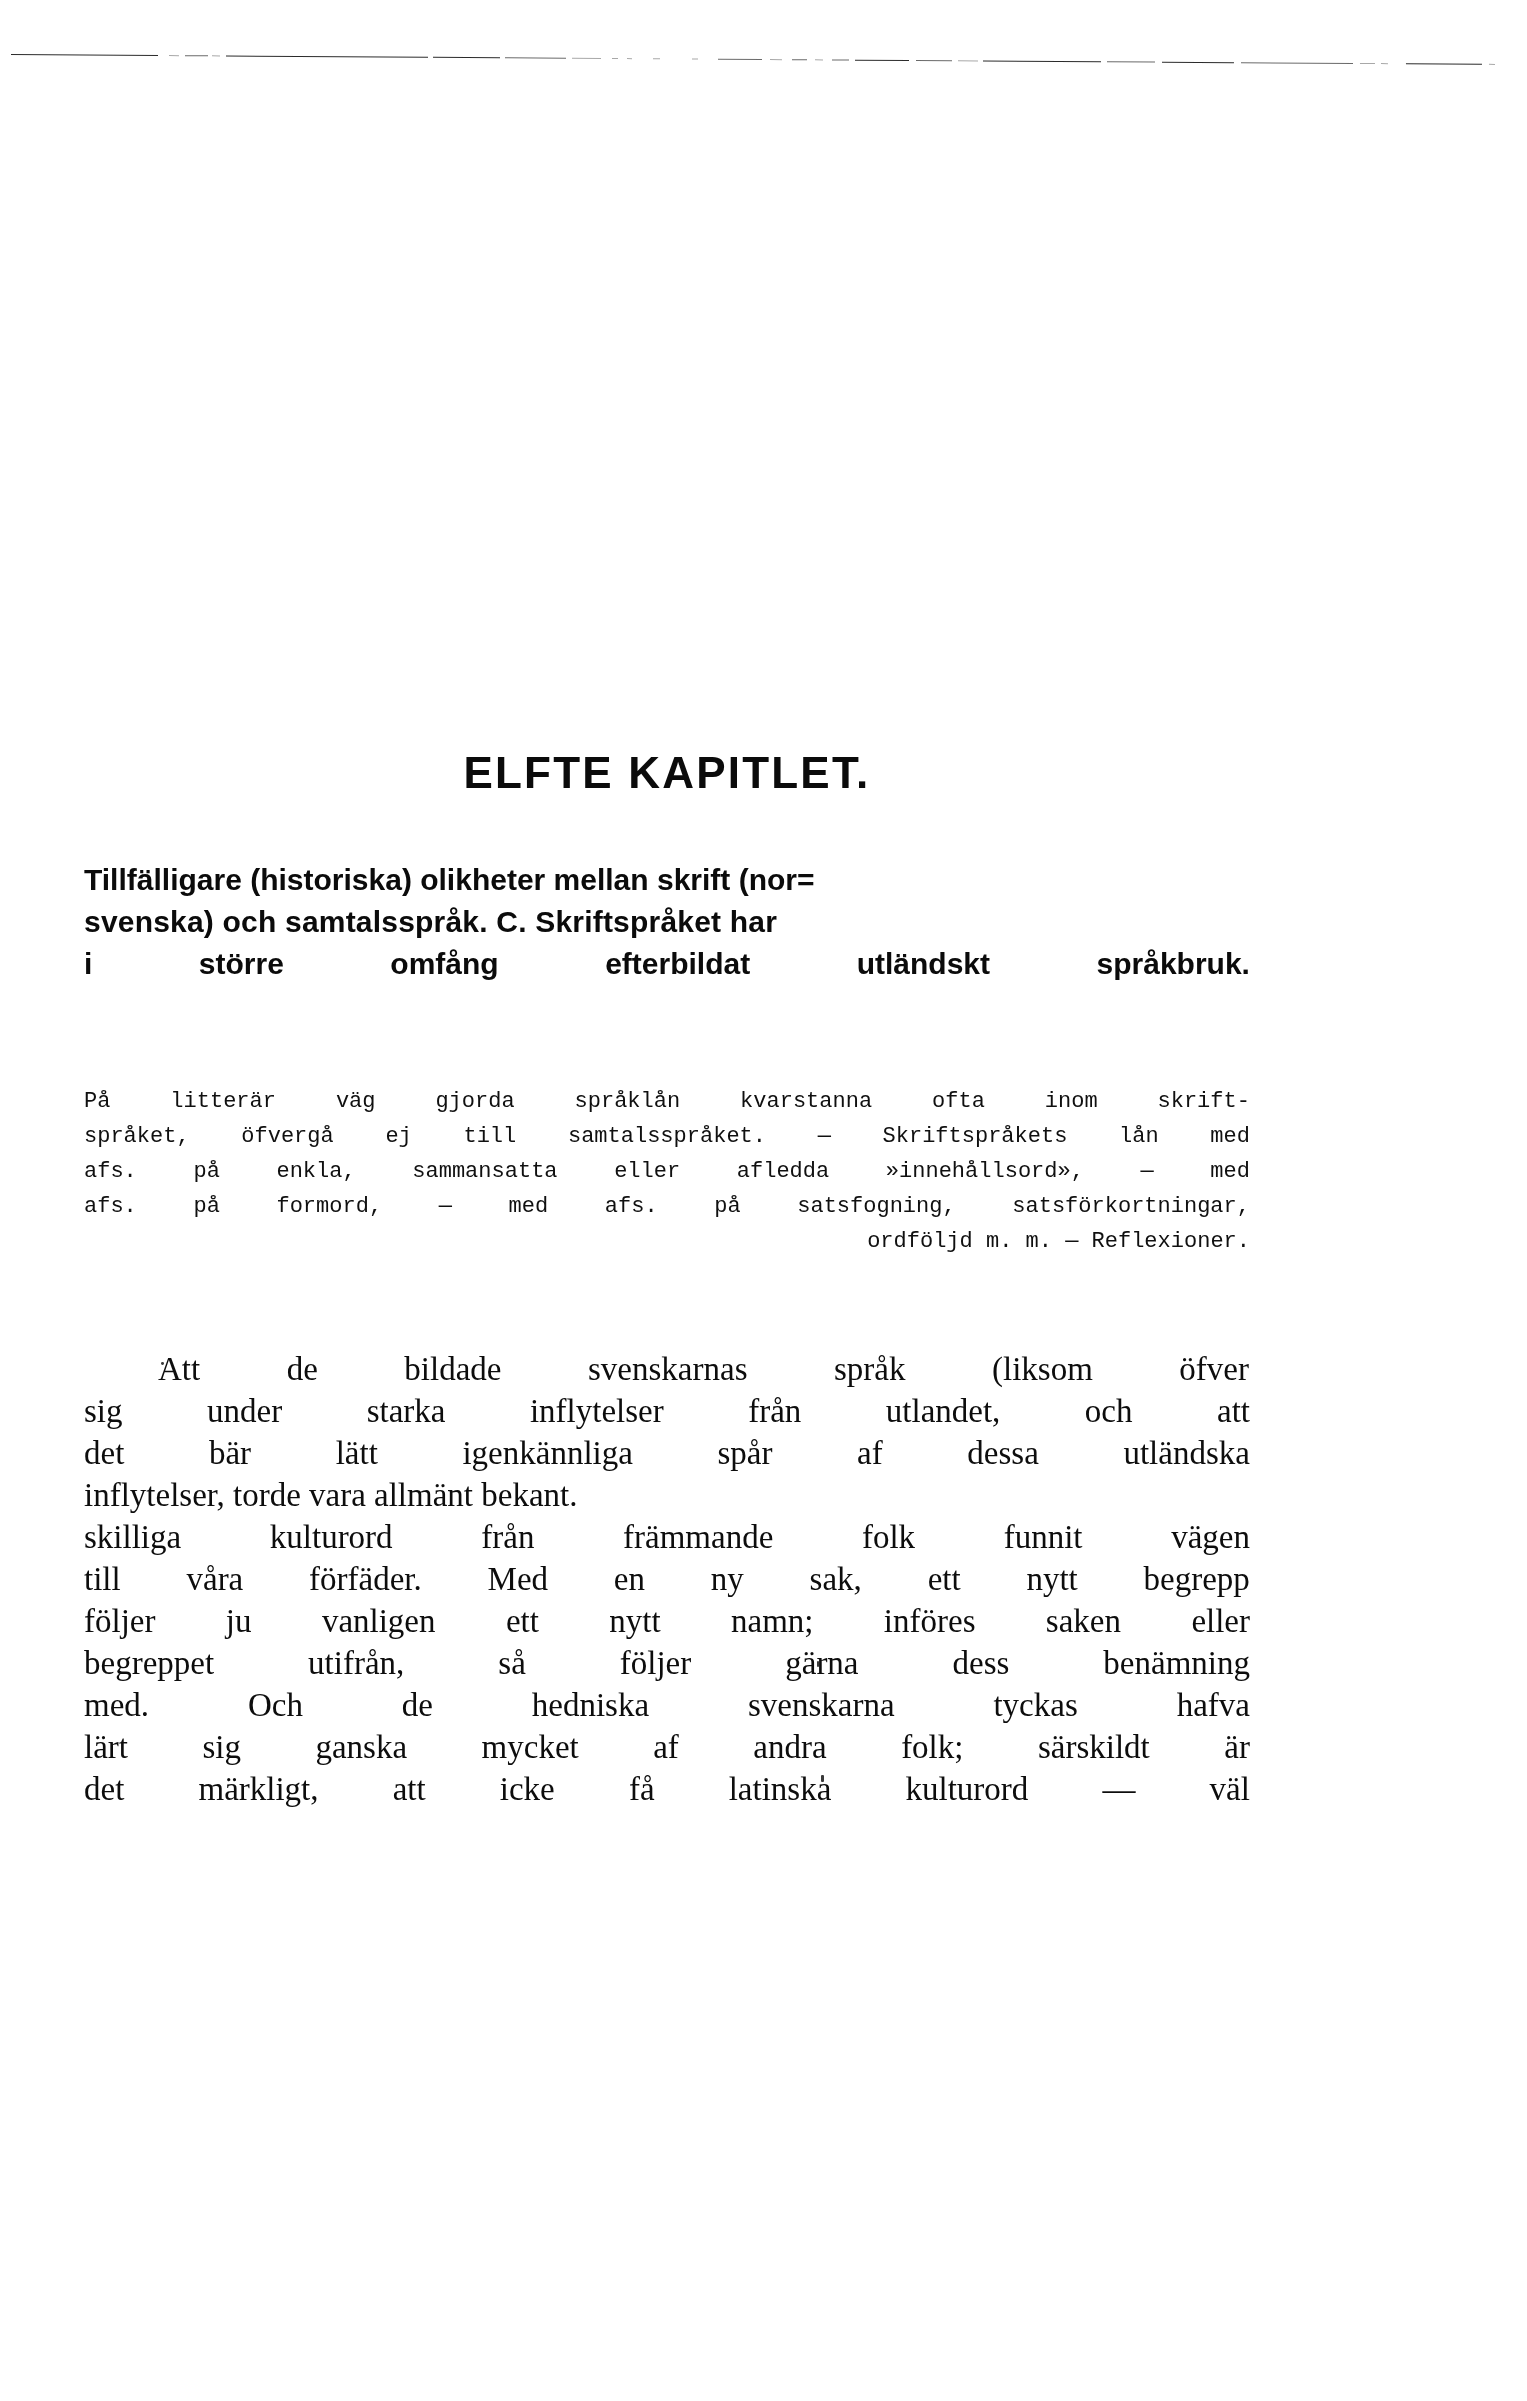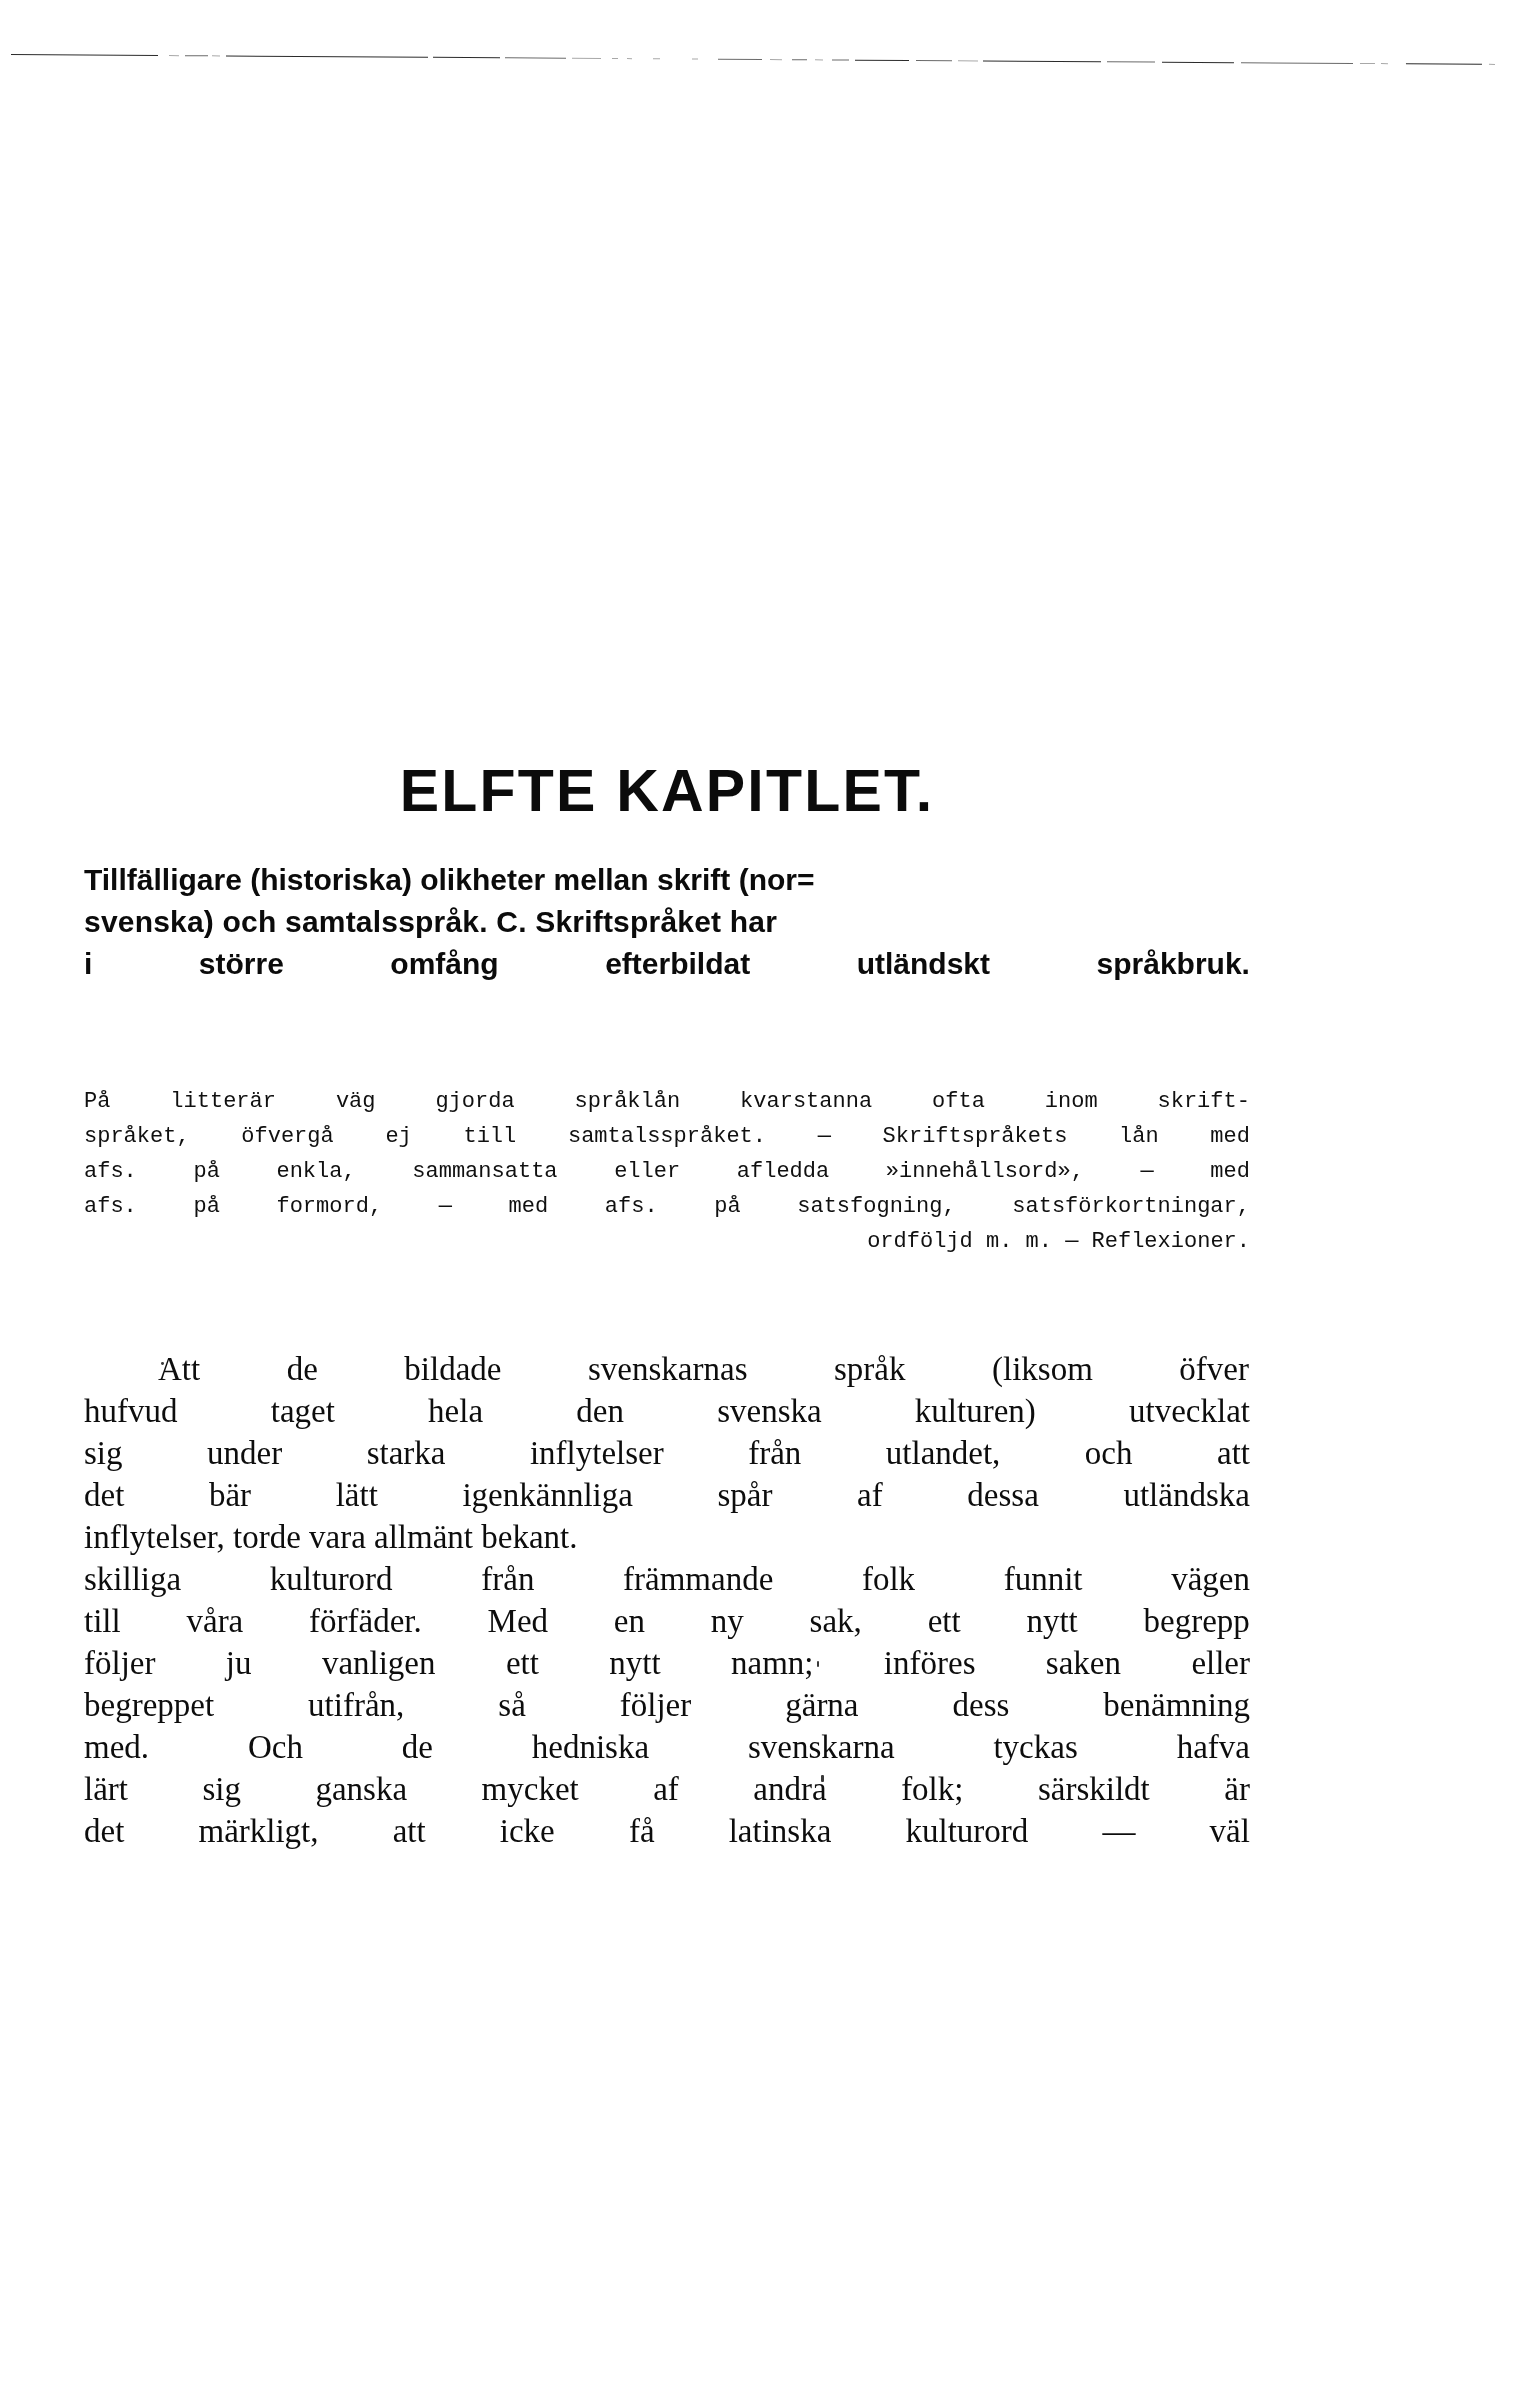--- a/index.html
+++ b/index.html
@@ -48,21 +48,21 @@
 
   
   .chapter-title {
     position: absolute;
     top: 722px;
     left: 0;
     width: 1166px;
     text-align: center;
     font-family: "Liberation Sans", "DejaVu Sans", sans-serif;
     font-weight: 700;
-    font-size: 59px;
+    font-size: 44px;
     line-height: 1;
     letter-spacing: 2.2px;
     color: #0b0b0b;
   }
 
   
   .subtitle {
     position: absolute;
     top: 859px;
     left: 0;
@@ -249,29 +249,20 @@
       <div class="bl indent">
         <span>Att</span>
         <span>de</span>
         <span>bildade</span>
         <span>svenskarnas</span>
         <span>språk</span>
         <span>(liksom</span>
         <span>öfver</span>
       </div>
       <div class="bl">
-        <span>hufvud</span>
-        <span>taget</span>
-        <span>hela</span>
-        <span>den</span>
-        <span>svenska</span>
-        <span>kulturen)</span>
-        <span>utvecklat</span>
-      </div>
-      <div class="bl">
         <span>sig</span>
         <span>under</span>
         <span>starka</span>
         <span>inflytelser</span>
         <span>från</span>
         <span>utlandet,</span>
         <span>och</span>
         <span>att</span>
       </div>
       <div class="bl">

